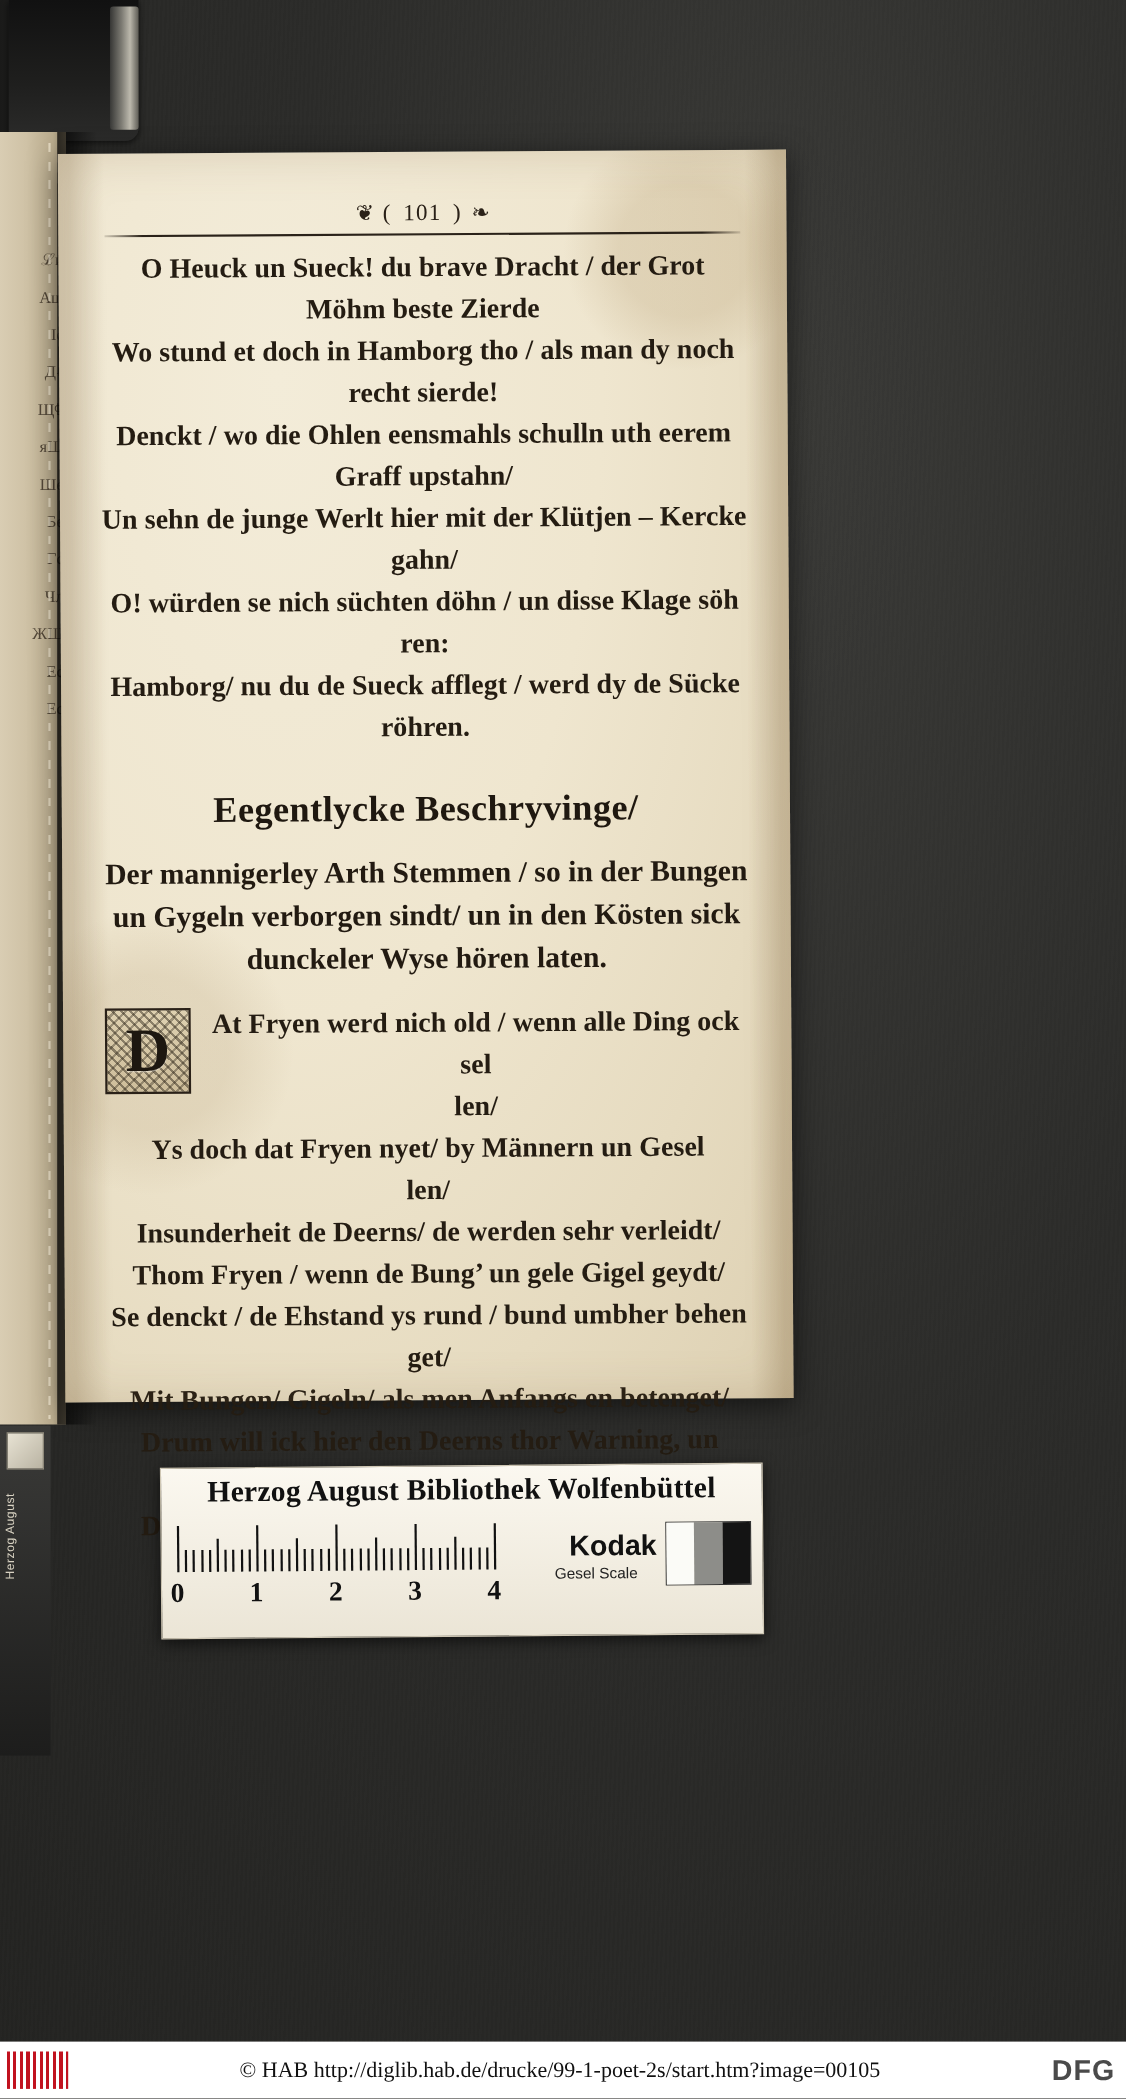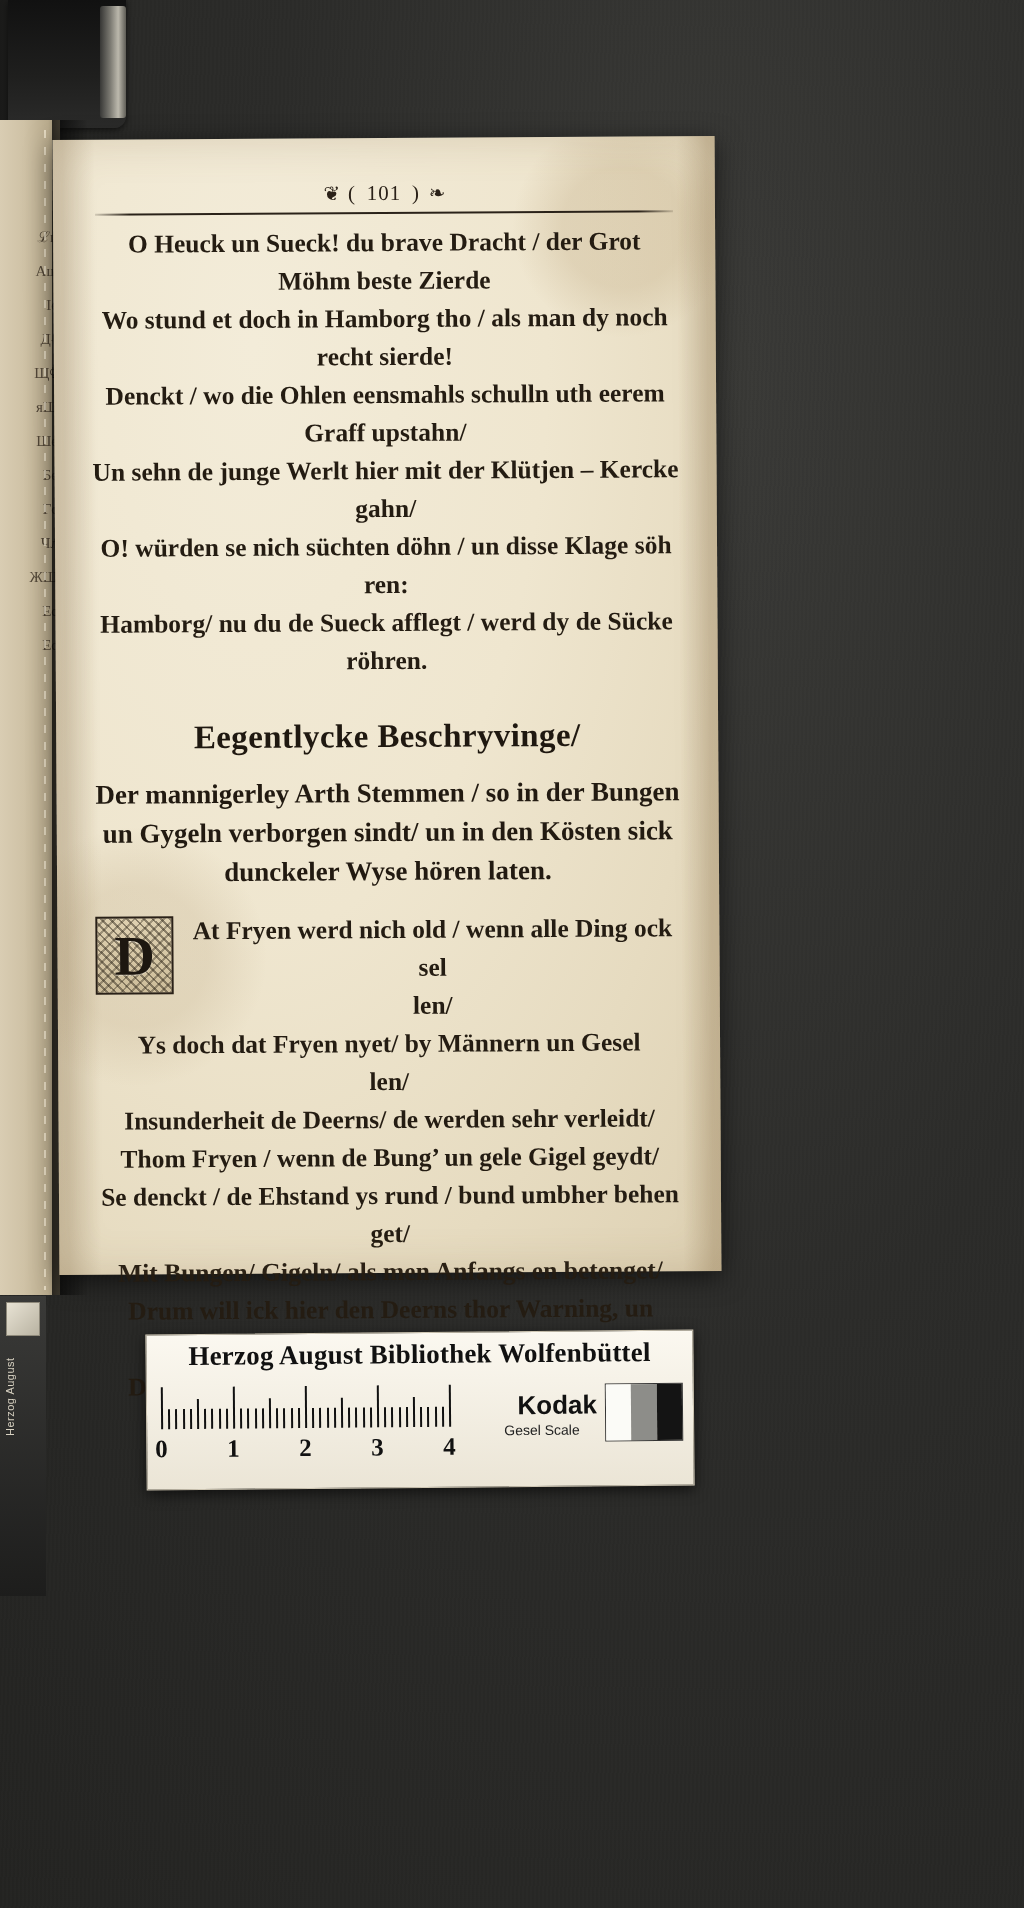--- a/index.html
+++ b/index.html
@@ -426,13 +426,18 @@
       <div class="k1">Kodak</div>
       <div class="k2">Gesel Scale</div>
     </div>
     <div class="patches">
       <div style="background:#fbfbf7"></div>
       <div style="background:#8d8d89"></div>
       <div style="background:#141414"></div>
     </div>
   </div>
 
+  <div id="footer">
+    <div class="bars"></div>
+    <div class="cap">© HAB http://diglib.hab.de/drucke/99-1-poet-2s/start.htm?image=00105</div>
+    <div class="dfg">DFG</div>
+  </div>
 </div>
 
 </body></html>

